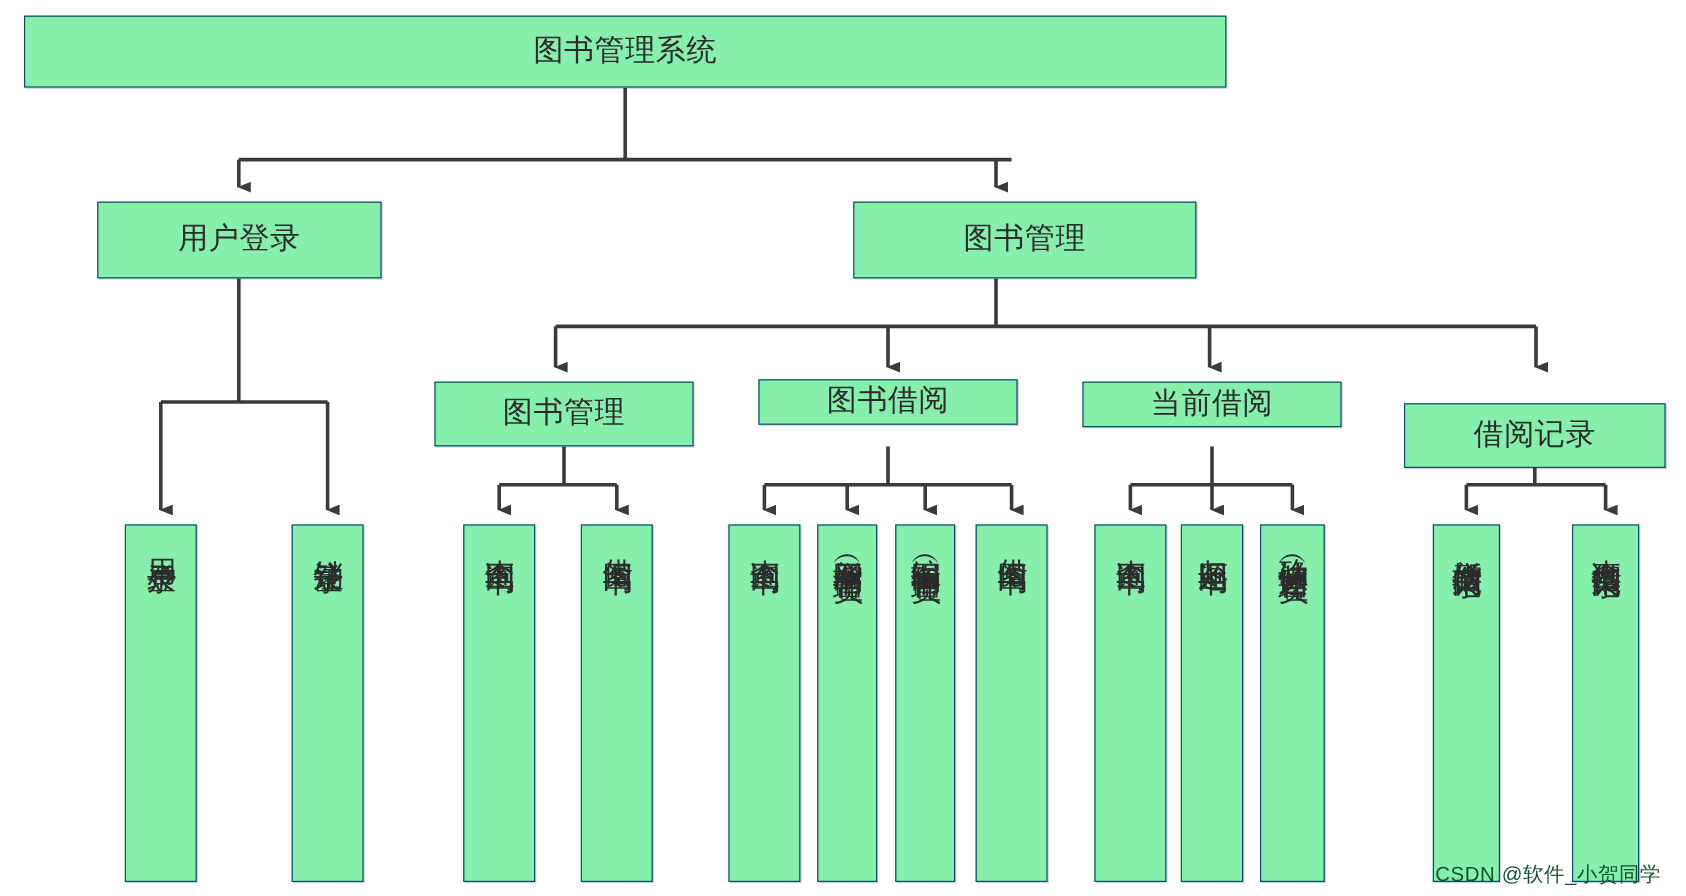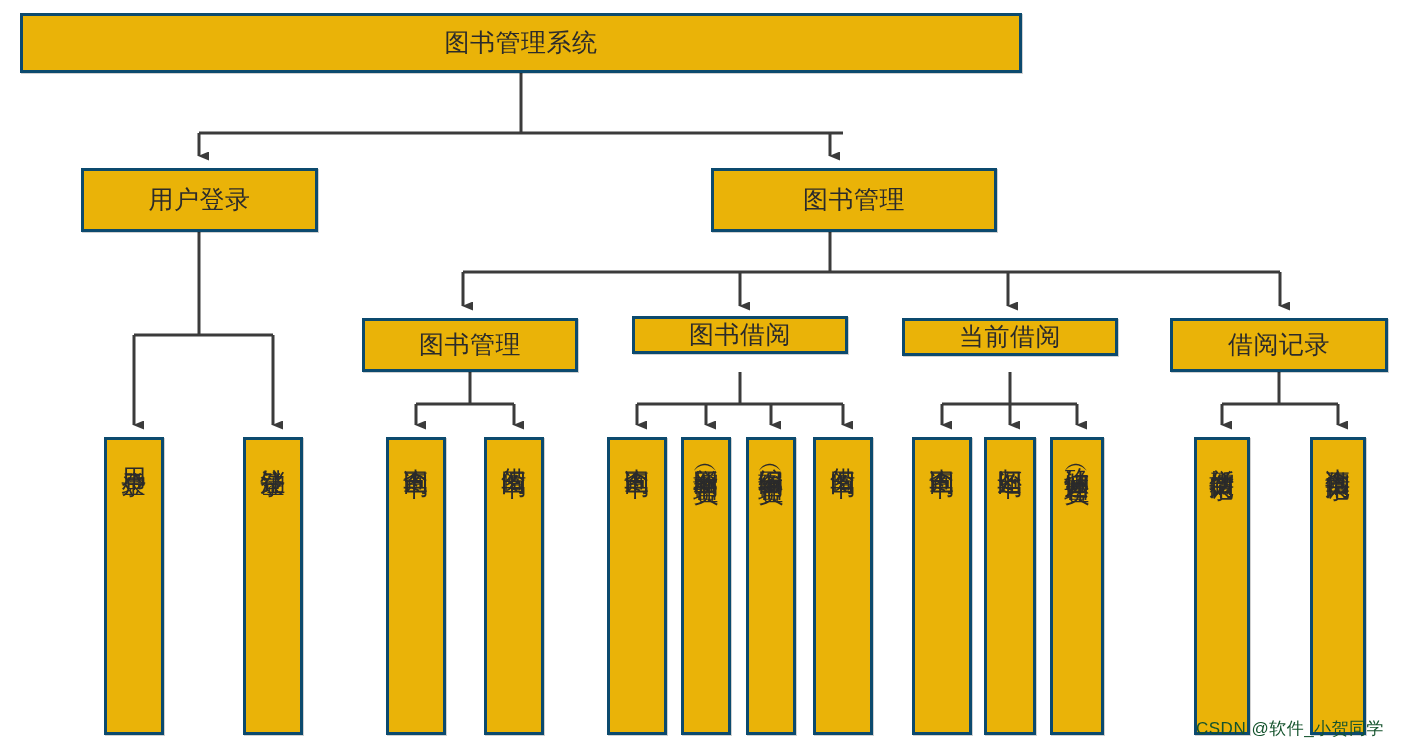--- a/index.html
+++ b/index.html
@@ -21,22 +21,22 @@
     position: absolute;
     left: 0;
     top: 0;
     width: 1405px;
     height: 747px;
     pointer-events: none;
   }
   .node {
     position: absolute;
     box-sizing: border-box;
-    border: 3px solid #0c4a6e;
-    background: #eab308;
+    border: 1px solid #0c4a6e;
+    background: #86efac;
     display: flex;
     align-items: center;
     justify-content: center;
     color: #2b2b2b;
     box-shadow: 1px 1px 0 rgba(0,0,0,0.18);
   }
   .node .lbl {
     display: block;
     text-align: center;
     letter-spacing: 0.5px;
@@ -145,21 +145,21 @@
   </div>
 
   <div class="node h" style="left:632px; top:316px; width:216px; height:38px;">
     <span class="lbl">图书借阅</span>
   </div>
 
   <div class="node h" style="left:902px; top:318px; width:216px; height:38px;">
     <span class="lbl">当前借阅</span>
   </div>
 
-  <div class="node h" style="left:1170px; top:318px; width:218px; height:54px;">
+  <div class="node h" style="left:1170px; top:336px; width:218px; height:54px;">
     <span class="lbl">借阅记录</span>
   </div>
 
   <div class="node v" style="left:104px; top:437px; width:60px; height:298px;">
     <span class="lbl">用户登录</span>
   </div>
   <div class="node v" style="left:243px; top:437px; width:60px; height:298px;">
     <span class="lbl">注销登录</span>
   </div>
 

